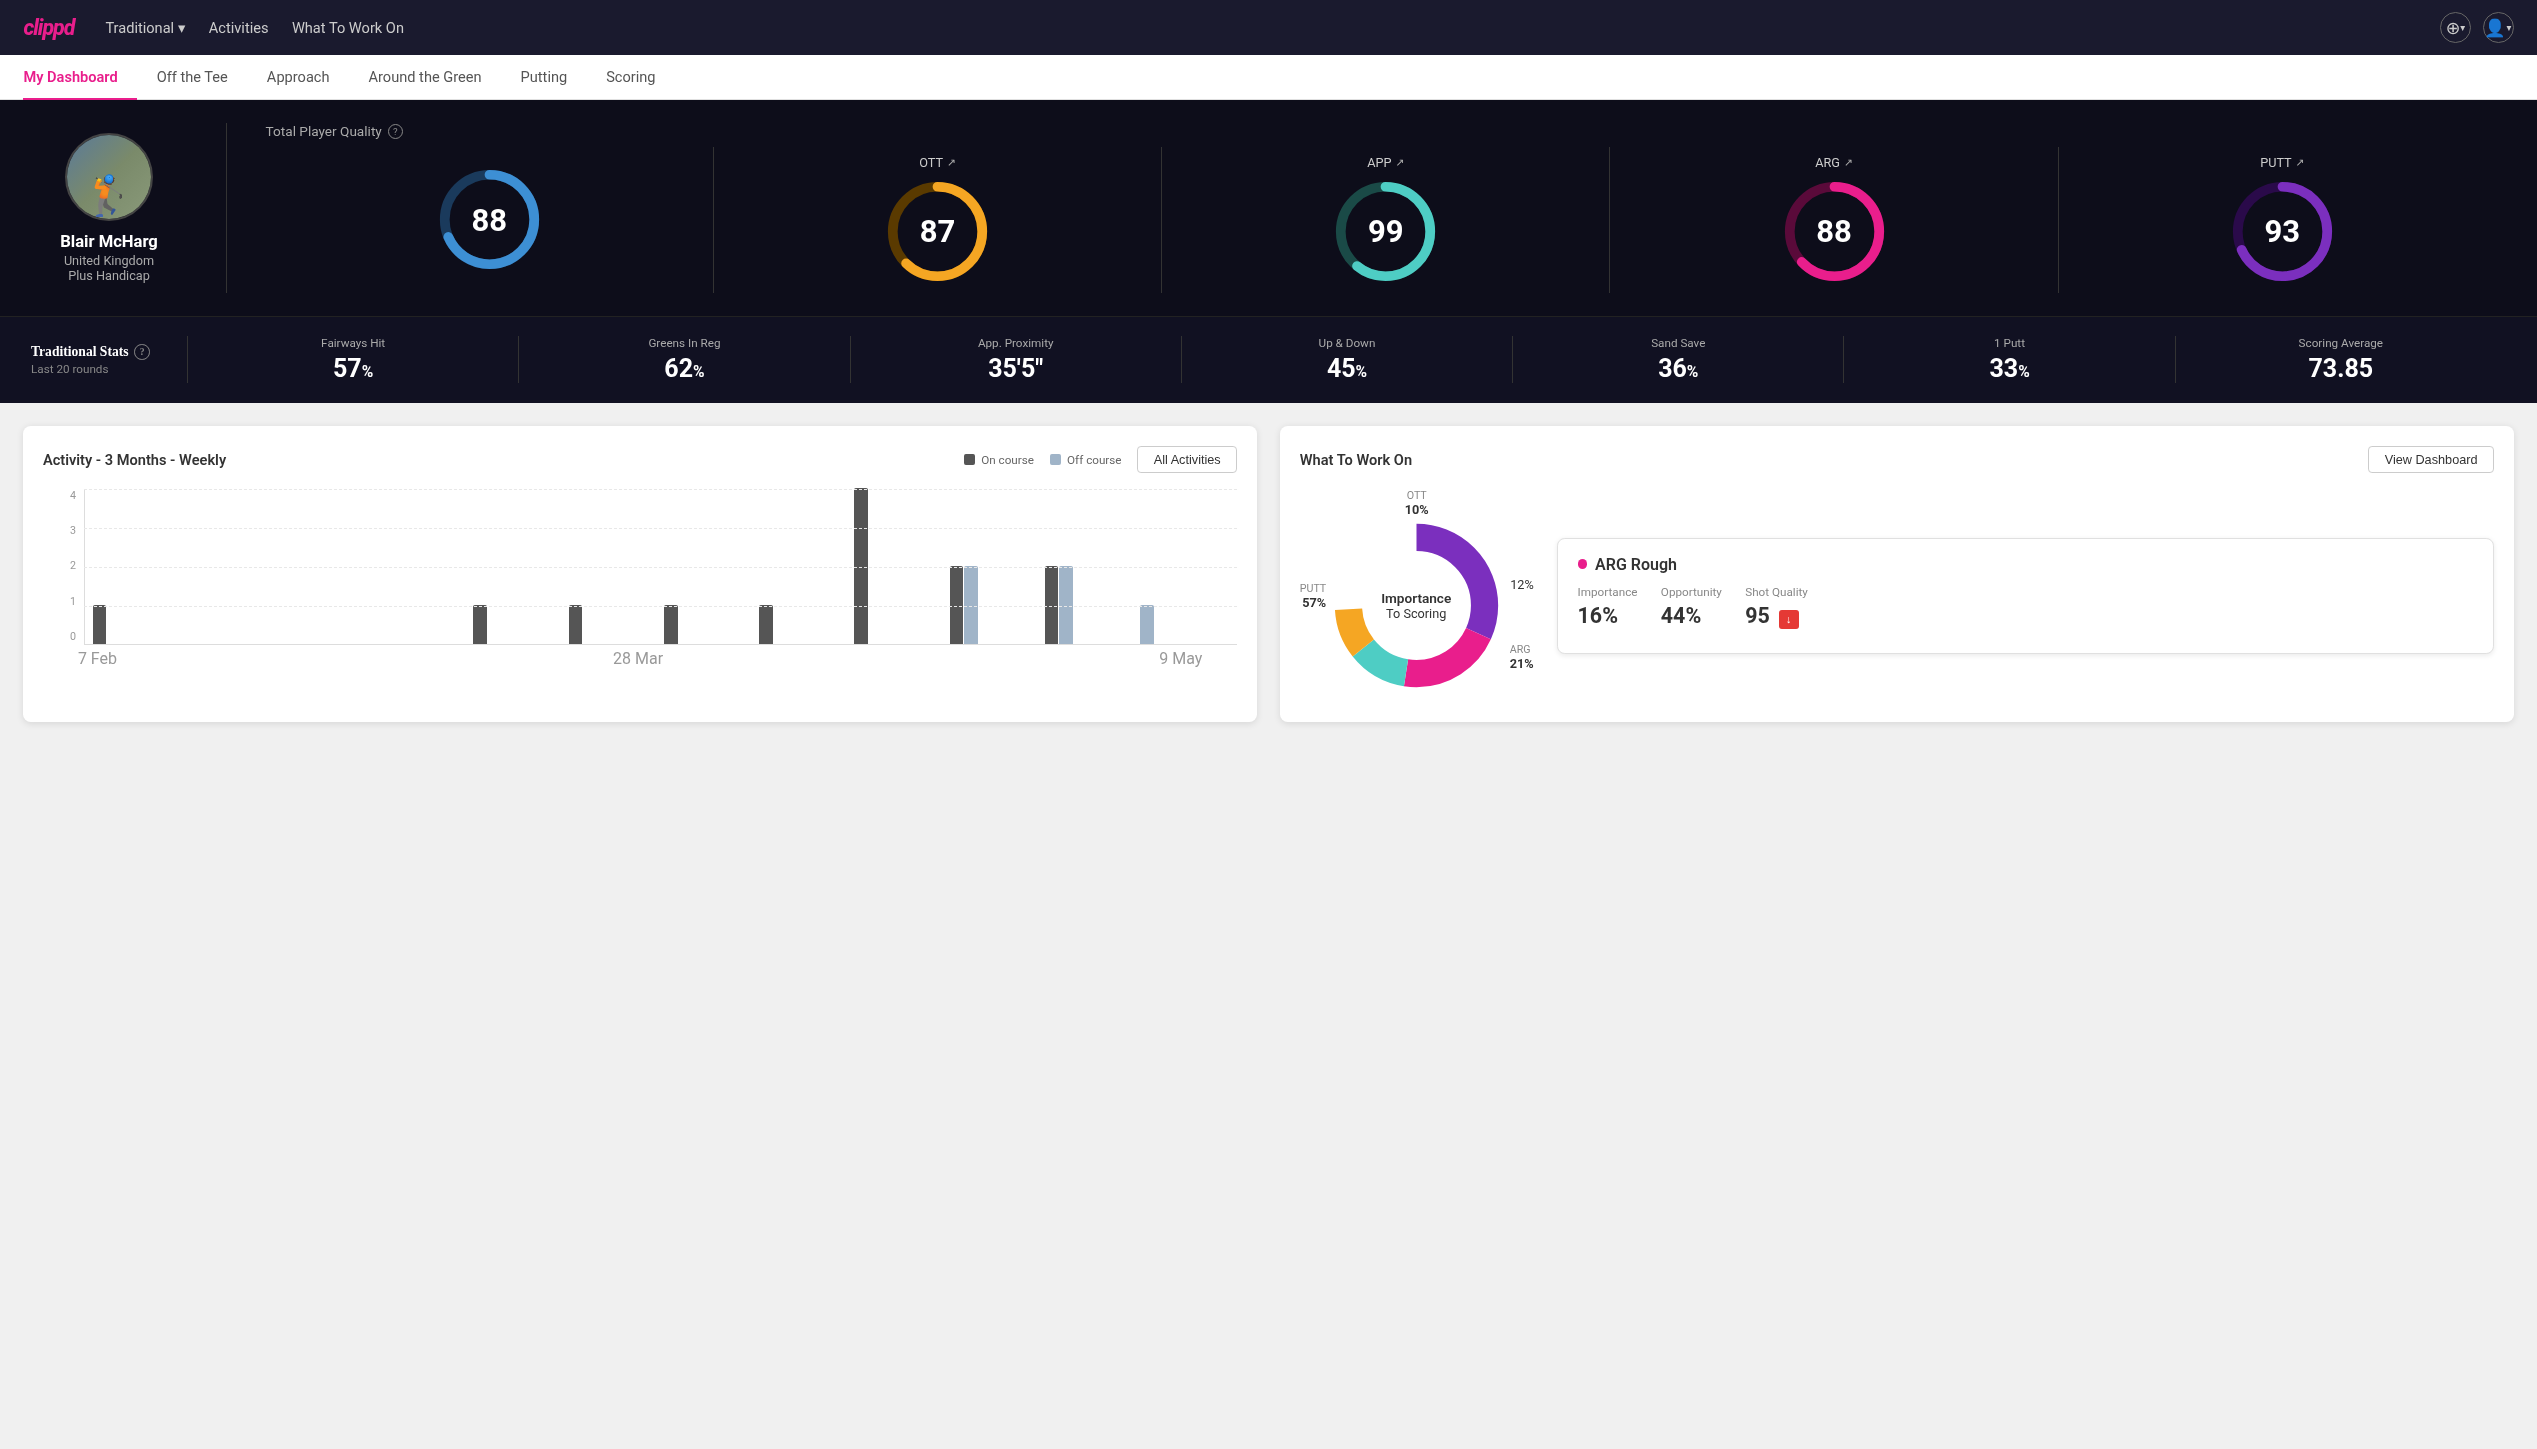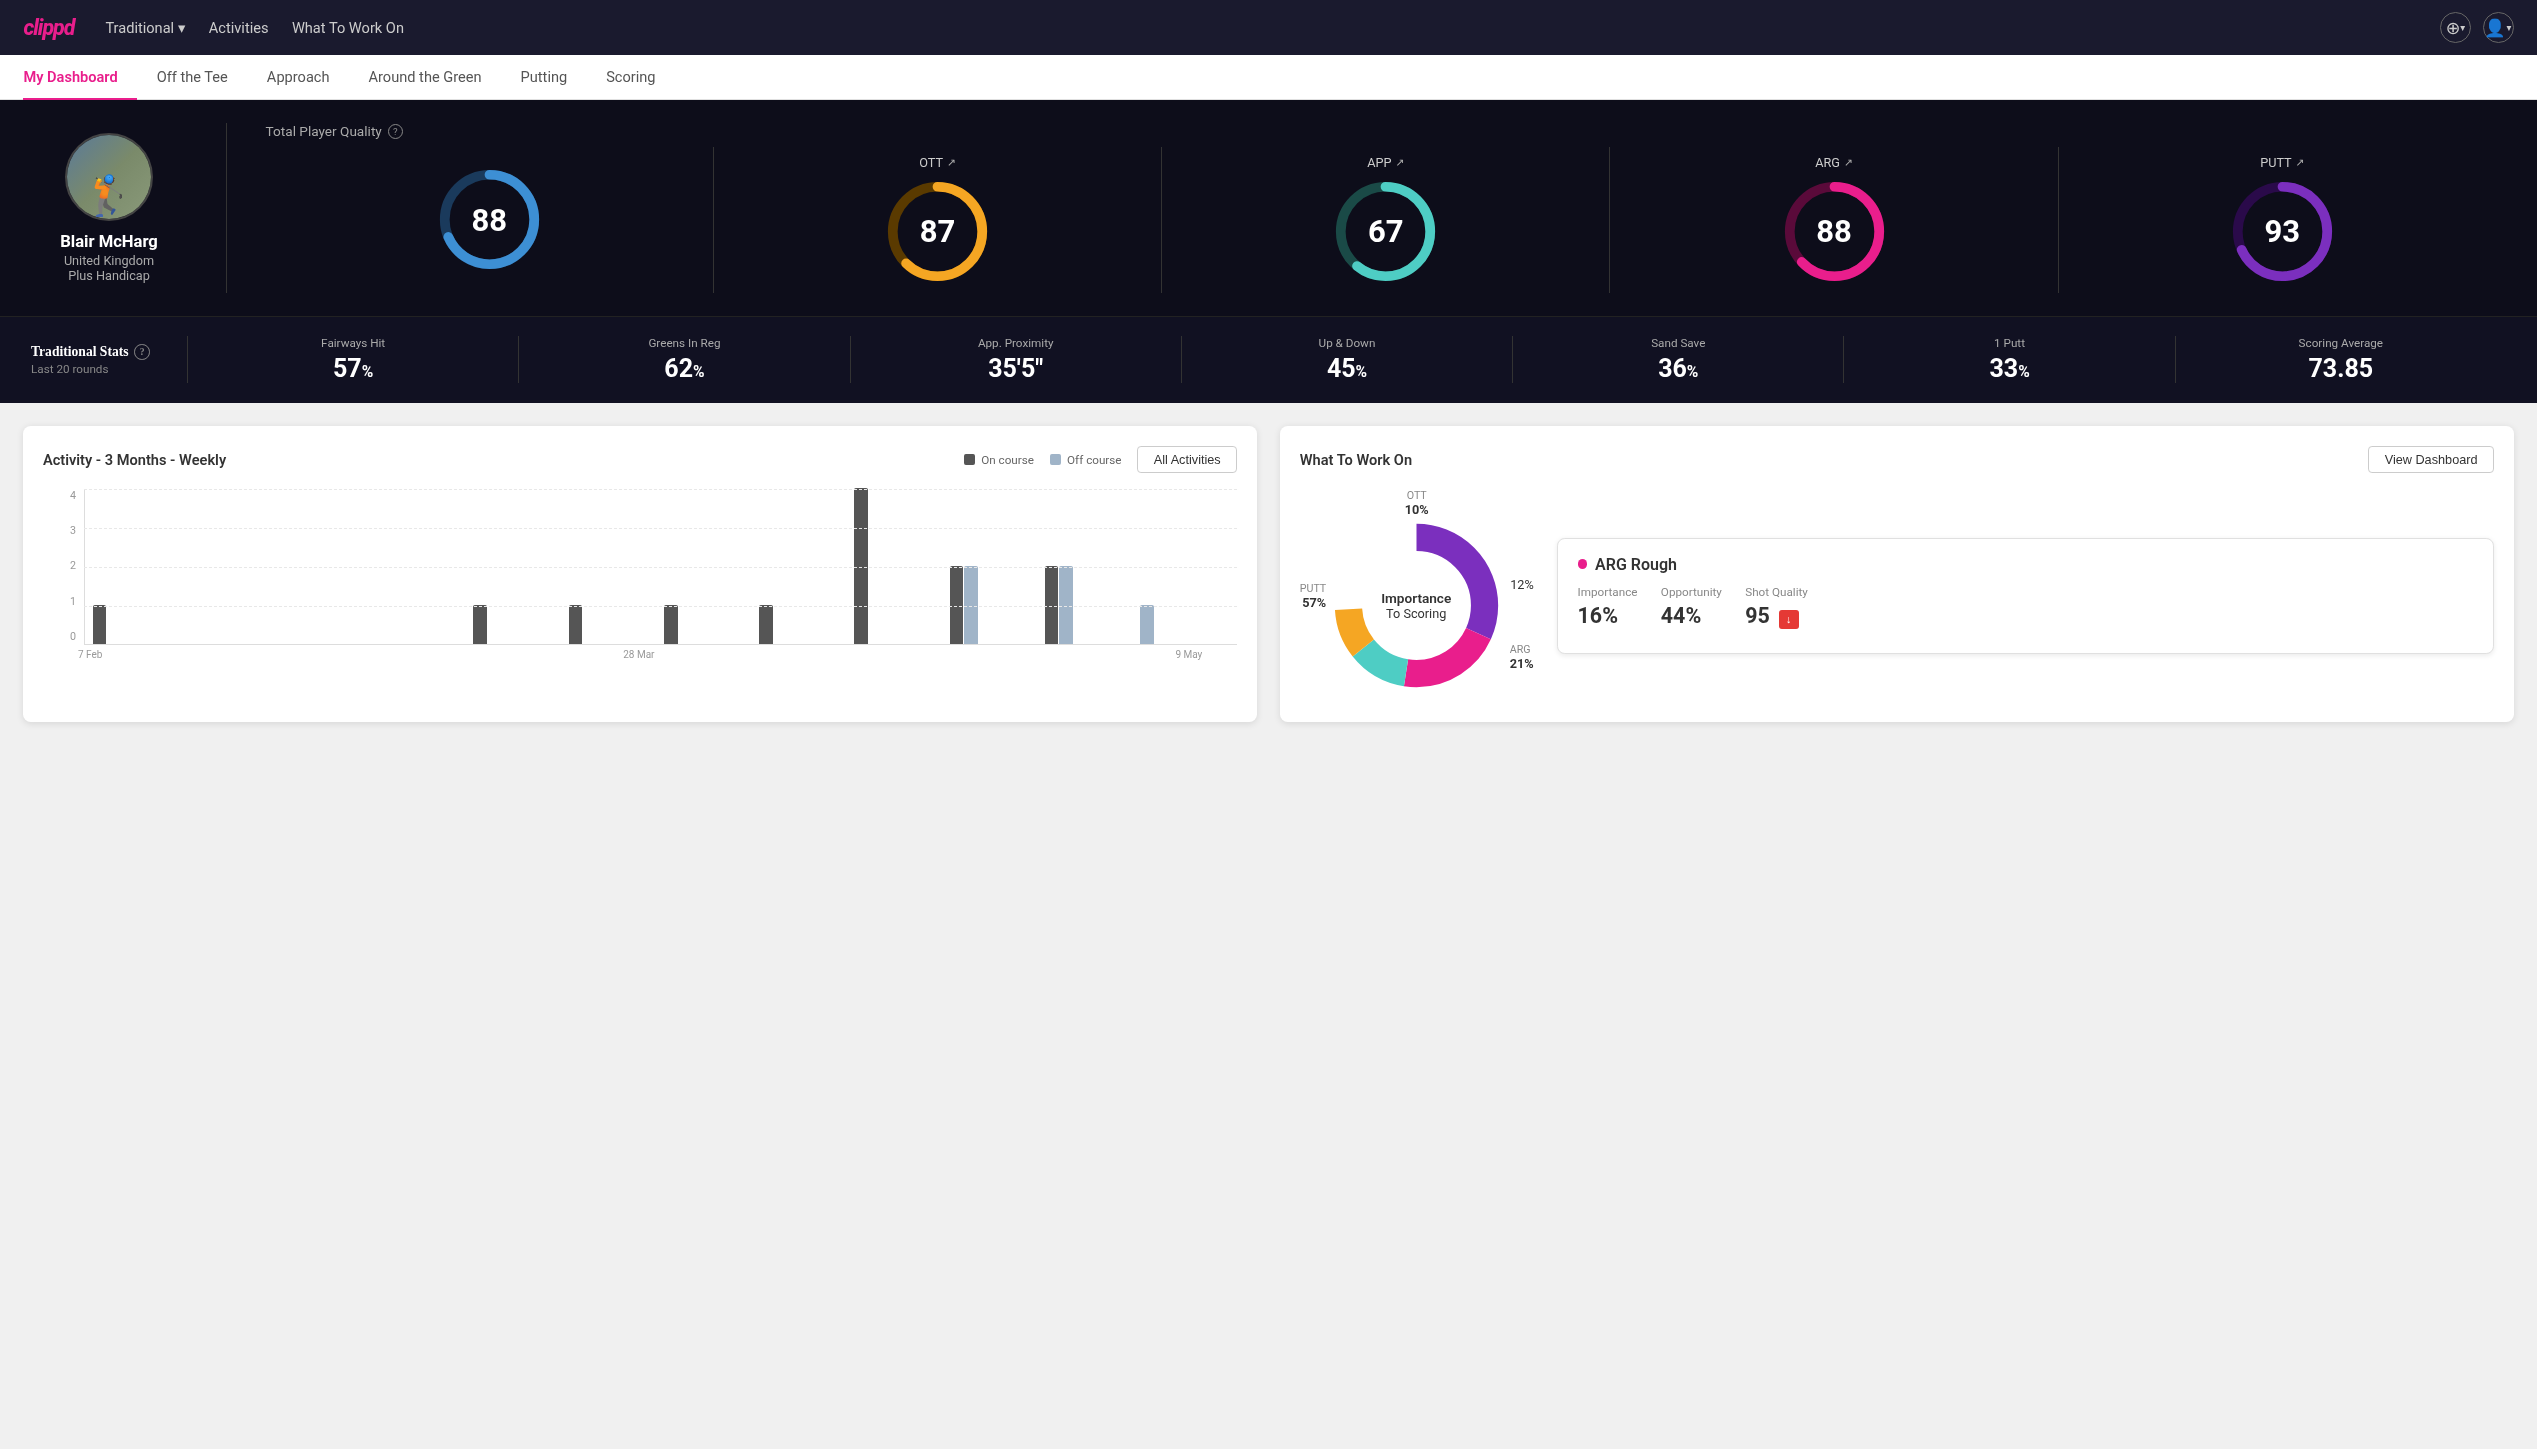--- a/index.html
+++ b/index.html
@@ -291,21 +291,21 @@
       <div class="score-circle-item">
         <div class="score-label">
           <span>APP</span>
           <span class="arrow-up">↗</span>
         </div>
         <div class="circle-container">
           <svg width="107" height="107" viewBox="0 0 110 110">
             <circle cx="55" cy="55" r="46" fill="none" stroke="#1a4a47" stroke-width="10"></circle>
             <circle cx="55" cy="55" r="46" fill="none" stroke="#4ecdc4" stroke-width="10" stroke-dasharray="248 289" stroke-dashoffset="72" stroke-linecap="round" transform="rotate(-90 55 55)"></circle>
           </svg>
-          <div class="circle-value">67</div>
+          <div class="circle-value">99</div>
         </div>
       </div>
 
       <div class="score-circle-item">
         <div class="score-label">
           <span>ARG</span>
           <span class="arrow-up">↗</span>
         </div>
         <div class="circle-container">
           <svg width="107" height="107" viewBox="0 0 110 110">
@@ -445,21 +445,21 @@
             <div style="display:flex;gap:1px;align-items:flex-end;flex:1;">
               <div class="bar" style="width:13.6px;height:78px;background:#555;"></div>
               <div class="bar" style="width:13.6px;height:78px;background:#a0b4c8;"></div>
             </div>
             <div style="display:flex;gap:1px;align-items:flex-end;flex:1;">
               <div class="bar" style="width:13.6px;height:39px;background:#a0b4c8;"></div>
             </div>
           </div>
         </div>
       </div>
-      <div class="x-labels" style="display:flex;justify-content:space-between;padding:3.9px 35px 0;font-size:10px;color:#999;">
+      <div class="x-labels" style="display:flex;justify-content:space-between;padding:3.9px 35px 0;font-size:16px;color:#999;">
         <span>7 Feb</span>
         <span>28 Mar</span>
         <span>9 May</span>
       </div>
     </div>
   </div>
 
   <div class="card card-right">
     <div class="card-header">
       <span class="card-title">What To Work On</span>

